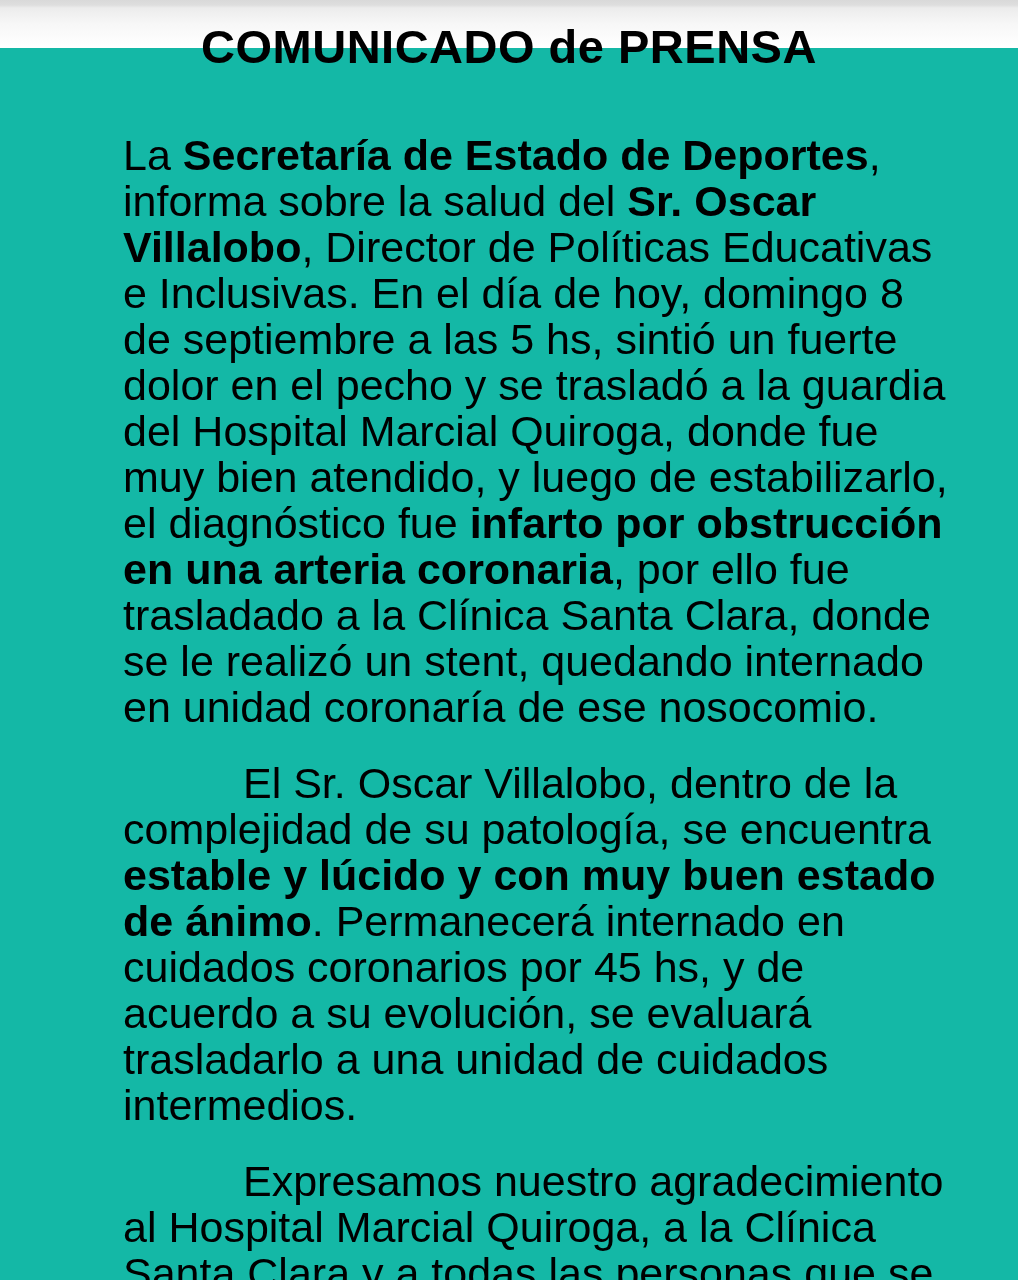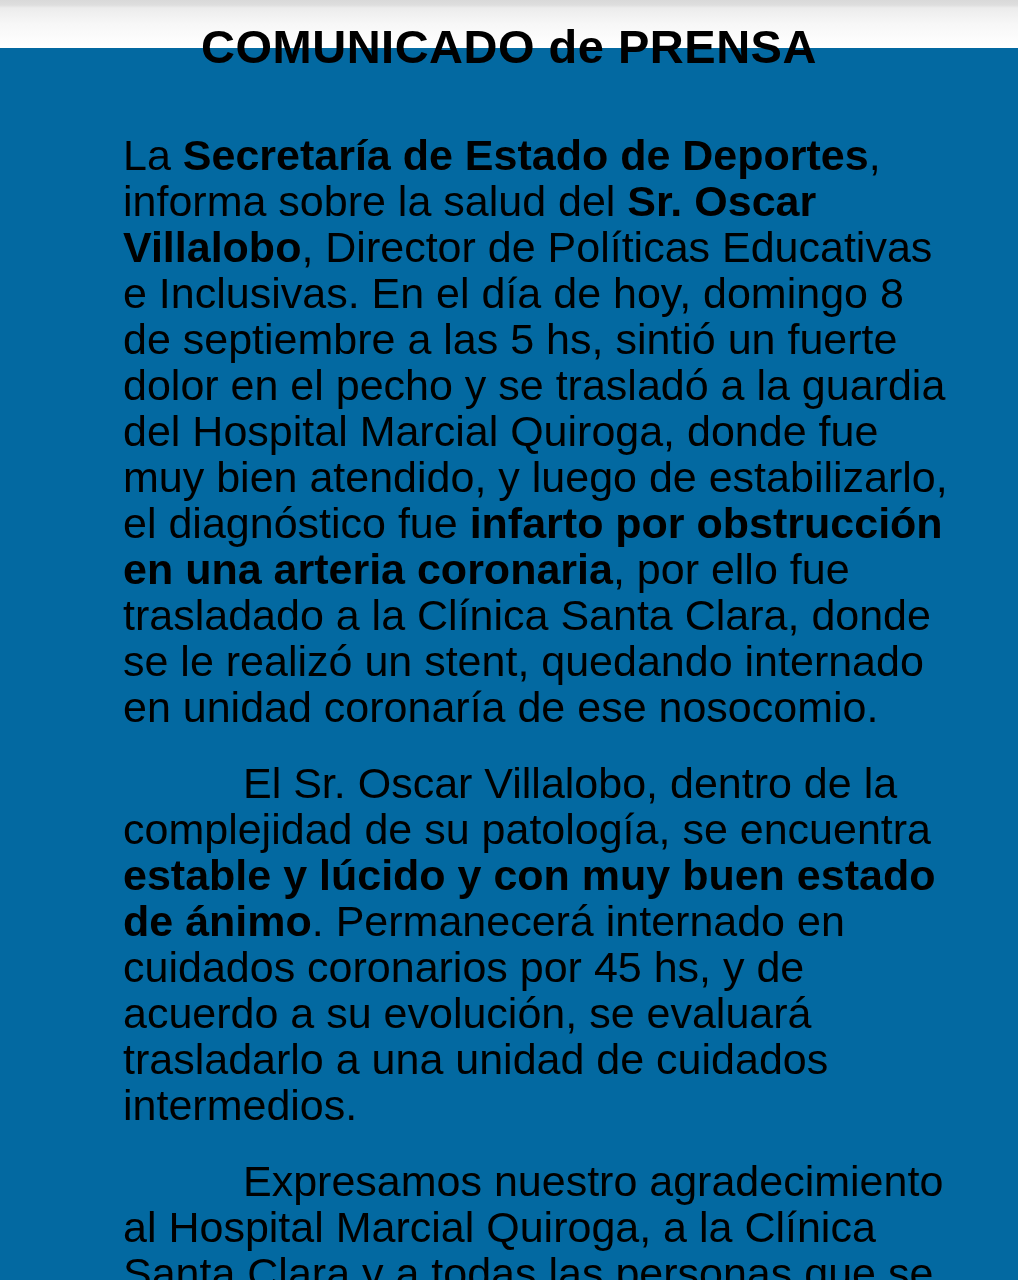--- a/index.html
+++ b/index.html
@@ -6,21 +6,21 @@
   html, body {
     margin: 0;
     padding: 0;
     background: #ffffff;
   }
   .page {
     position: relative;
     width: 1018px;
     height: 1280px;
     margin: 0 auto;
-    background: #0369a1;
+    background: #14b8a6;
     color: #000000;
     font-family: "Liberation Sans", "DejaVu Sans", sans-serif;
     overflow: hidden;
   }
   .top-shade {
     position: absolute;
     top: 0;
     left: 0;
     width: 100%;
     height: 48px;

